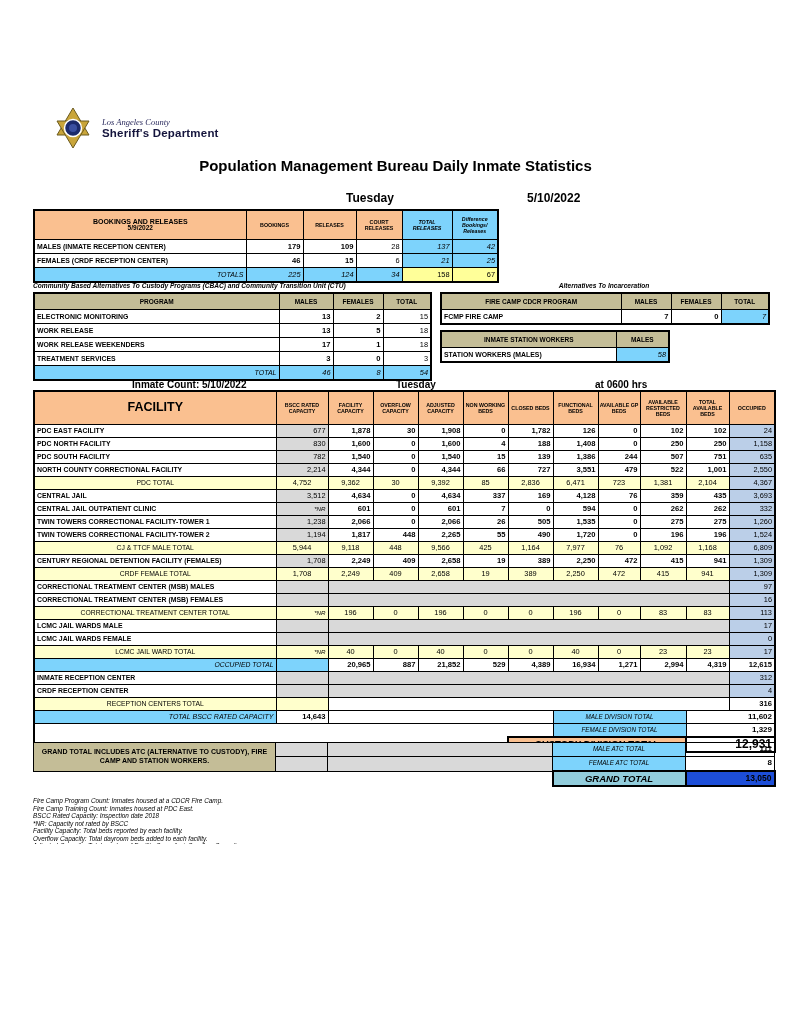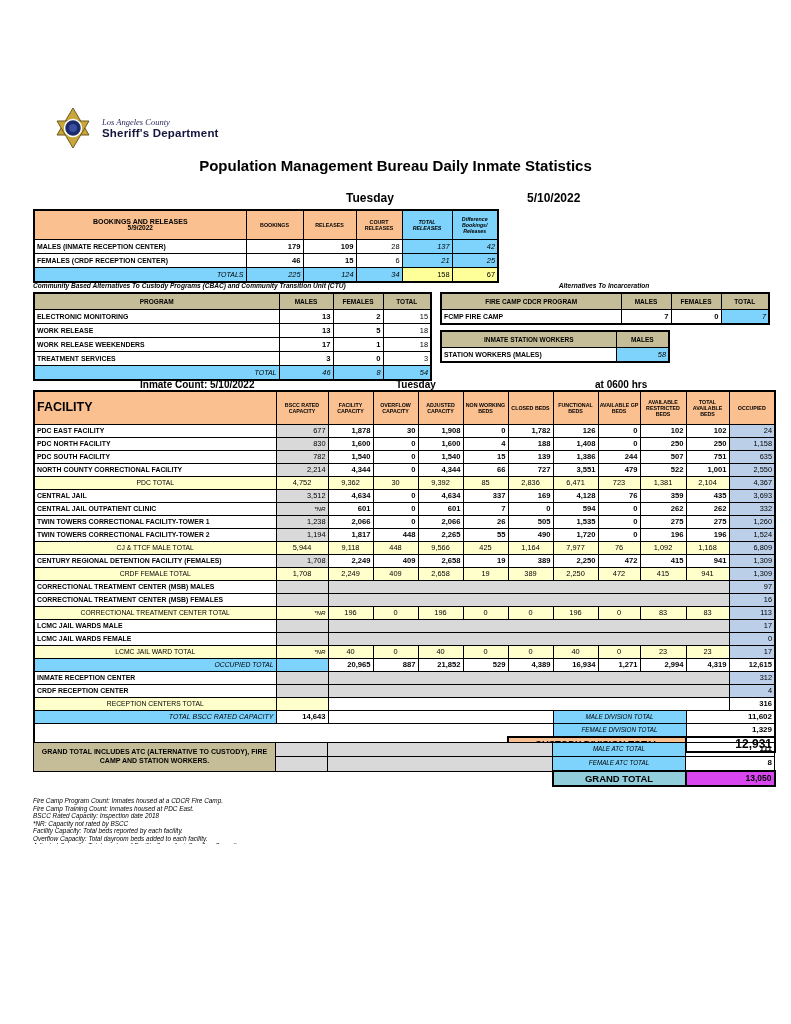--- a/index.html
+++ b/index.html
@@ -15,24 +15,24 @@
   .ctr{text-align:center;}
   .rgt{text-align:right;}
   .grey{background:#D9D9D9;}
   .occ{background:#BBCFE8;}
   .ylw{background:#FFFFCC;text-align:center;}
   .hyl{background:#FFFF99;}
   .grn{background:#7dd3fc;font-style:italic;}
   .peach{background:#FAC090;}
   .tan{background:#C4BD97;}
   .teal{background:#92CDDC;}
-  .lblue{background:#d946ef;}
+  .lblue{background:#1d4ed8;}
   .nob{border:none;background:#fff;}
   .hdr{font-size:5.3px;font-weight:bold;text-align:center;white-space:normal;line-height:1.15;padding:1px;}
-  .bighdr{font-size:12.5px;font-weight:bold;}
+  .bighdr{font-size:12.5px;font-weight:bold;text-align:center;}
   .nr{font-size:6.2px;font-style:italic;text-align:right;}
   .thick{border-width:2px;}
   .abs{position:absolute;}
   .doc-title{top:157px;left:0;width:791px;text-align:center;font-size:15px;font-weight:bold;}
   .day-top{top:191px;left:270px;width:200px;text-align:center;font-size:12px;font-weight:bold;}
   .date-top{top:191px;left:527px;width:140px;font-size:12px;font-weight:bold;}
   .sec-title{font-size:6.6px;font-weight:bold;font-style:italic;}
   .cap{font-size:10px;font-weight:bold;}
   .foot{font-size:6.4px;font-style:italic;line-height:1.18;}
   .disc{font-size:7px;line-height:1.22;}
@@ -190,21 +190,21 @@
           <td class="tan hdr" colspan="1" style="font-size: 6.5px;">INMATE STATION WORKERS</td>
           <td class="tan hdr" colspan="1" style="font-size: 6.5px;">MALES</td>
         </tr>
         <tr>
           <td class="lbl" colspan="1">STATION WORKERS (MALES)</td>
           <td class="numn grn" colspan="1">58</td>
         </tr>
       </tbody>
   </table>
 
-  <div class="abs cap" style="top:379px;left:140px;text-align:center;">Inmate Count: 5/10/2022</div>
+  <div class="abs cap" style="top:379px;left:132px;text-align:center;">Inmate Count: 5/10/2022</div>
   <div class="abs cap" style="top:379px;left:396px;">Tuesday</div>
   <div class="abs cap" style="top:379px;left:595px;">at 0600 hrs</div>
 
   <table class="abs" style="top:390px;left:33px;width:741px;border:2px solid #000;">
     <colgroup>
       <col style="width:242px">
         <col style="width:52px">
         <col style="width:45px">
         <col style="width:45px">
       <col style="width:45px">
@@ -527,21 +527,21 @@
           <td class="num" colspan="2" style="font-size: 8px;">111</td>
         </tr>
         <tr>
           <td class="grey" colspan="1"></td>
           <td class="grey" colspan="5"></td>
           <td class="grn ctr" colspan="3" style="font-size: 6.3px;">FEMALE ATC TOTAL</td>
           <td class="num" colspan="2" style="font-size: 8px;">8</td>
         </tr>
         <tr>
           <td class="nob" colspan="7"></td>
-          <td class="teal ctr thick" colspan="3" style="font-weight: bold; font-size: 9.5px;">GRAND TOTAL</td>
+          <td class="teal ctr thick" colspan="3" style="font-weight: bold; font-size: 9.5px; font-style: italic;">GRAND TOTAL</td>
           <td class="num lblue thick" colspan="2" style="font-size: 8.5px;">13,050</td>
         </tr>
       </tbody>
   </table>
 
   <div class="abs foot" style="top:797px;left:33px;width:720px;" id="footnotes">
       <div>Fire Camp Program Count: Inmates housed at a CDCR Fire Camp.</div>
       <div>Fire Camp Training Count: Inmates housed at PDC East.</div>
       <div>BSCC Rated Capacity: Inspection date 2018</div>
       <div>*NR: Capacity not rated by BSCC</div>

